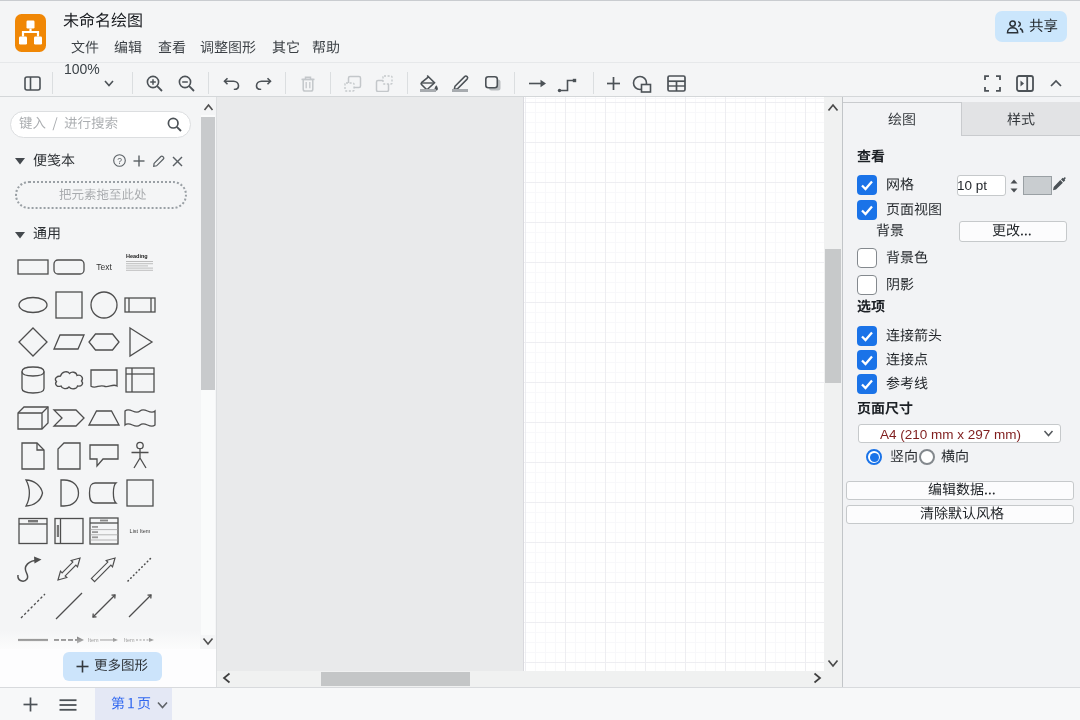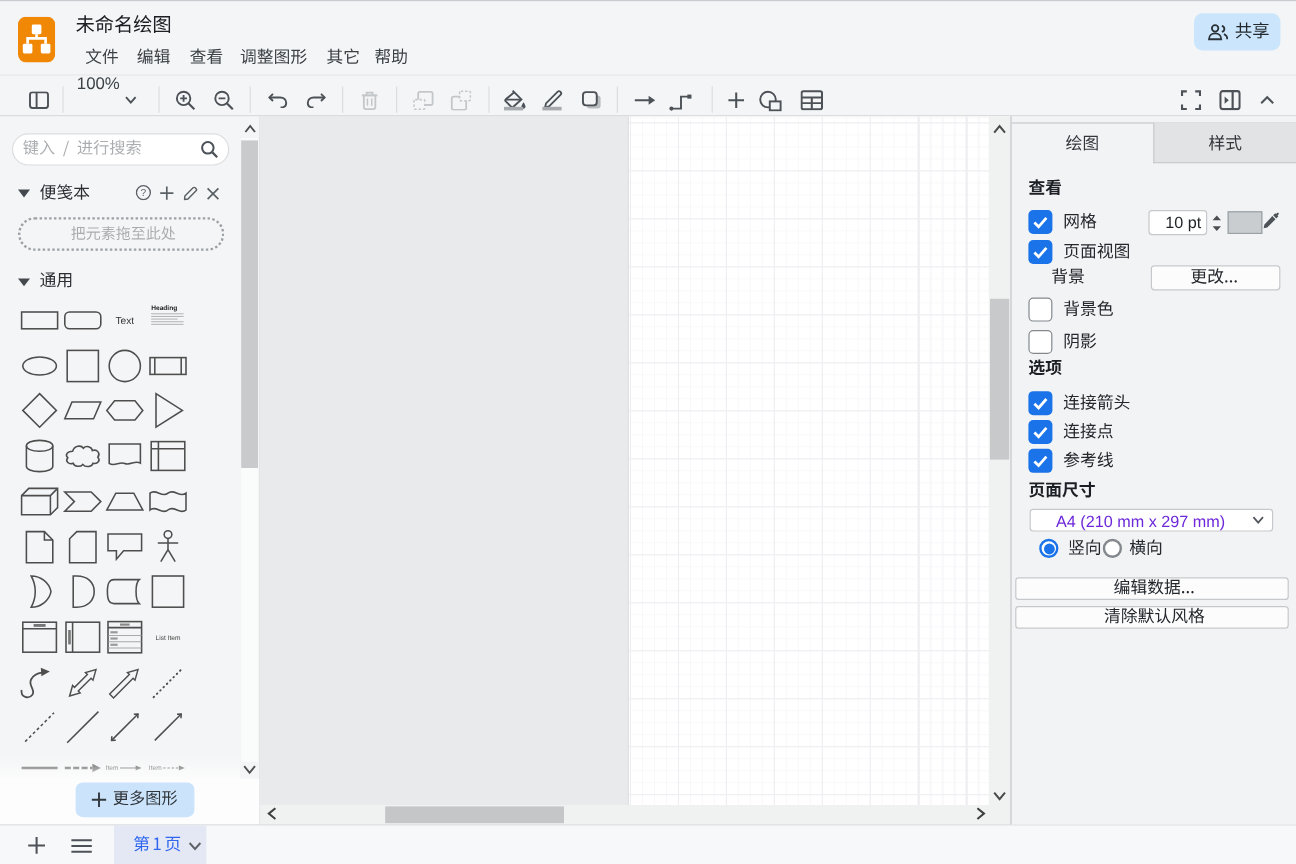--- a/index.html
+++ b/index.html
@@ -434,32 +434,32 @@
   </svg>
 <div style="position:absolute;left:857px;top:350px;width:20px;height:20px;background:#1a73e8;border-radius:4px"></div>
 <svg style="position:absolute;left:857px;top:350px" width="20" height="20">
     <path d="M5 10.5 L8.5 14 L15 6.5" fill="none" stroke="#fff" stroke-width="2.3"></path>
   </svg>
 <div style="position:absolute;left:857px;top:374px;width:20px;height:20px;background:#1a73e8;border-radius:4px"></div>
 <svg style="position:absolute;left:857px;top:374px" width="20" height="20">
     <path d="M5 10.5 L8.5 14 L15 6.5" fill="none" stroke="#fff" stroke-width="2.3"></path>
   </svg>
 <div style="position:absolute;left:957px;top:175px;width:49px;height:21px;background:#fff;border:1px solid #c6c9cb;border-radius:3px"></div>
-<div style="position:absolute;left:957px;top:178px;width:44px;text-align:right;font:13.5px 'Liberation Sans';color:#1f2328">10 pt</div>
+<div style="position:absolute;left:957px;top:178px;width:44px;text-align:left;font:13.5px 'Liberation Sans';color:#1f2328">10 pt</div>
 <svg style="position:absolute;left:1009px;top:178px" width="10" height="16">
     <path d="M1.5 5.5 L5 1.5 L8.5 5.5 Z" fill="#4a4e52"></path>
     <path d="M1.5 10.5 L5 14.5 L8.5 10.5 Z" fill="#4a4e52"></path>
   </svg>
 <div style="position:absolute;left:1023px;top:176px;width:29px;height:19px;background:#c9cdd0;border:1px solid #9aa0a4"></div>
 <svg style="position:absolute;left:1051px;top:176px" width="16" height="18" viewBox="0 0 16 18">
     <path d="M13.2 1.6 C14.1 0.7 15.3 1.9 14.4 2.8 L13.6 3.6 L14.3 4.3 L12.6 6.0 L10.0 3.4 L11.7 1.7 L12.4 2.4 Z M9.3 4.1 L11.9 6.7 L5.0 13.6 L2.0 14.3 L2.7 11.0 Z" fill="#4c5257"></path>
   </svg>
 <div style="position:absolute;left:959px;top:221px;width:108px;height:21px;background:#fcfcfd;border:1px solid #c6c9cb;border-radius:3px"></div>
 <div style="position:absolute;left:858px;top:424px;width:203px;height:19px;background:#fff;border:1px solid #c6c9cb;border-radius:3px"></div>
-<div style="position:absolute;left:858px;top:427px;width:185px;text-align:center;font:13.5px 'Liberation Sans';color:#6d28d9">A4 (210 mm x 297 mm)</div>
+<div style="position:absolute;left:858px;top:427px;width:185px;text-align:center;font:13.5px 'Liberation Sans';color:#7f1d1d">A4 (210 mm x 297 mm)</div>
 <svg style="position:absolute;left:1043px;top:429px" width="11" height="9">
     <path d="M1.5 2 L5.5 6.5 L9.5 2" fill="none" stroke="#54585c" stroke-width="1.5"></path>
   </svg>
 <div style="position:absolute;left:866px;top:449px;width:16px;height:16px;border:2px solid #1a73e8;border-radius:50%;background:#fff"></div>
 <div style="position:absolute;left:869.5px;top:452.5px;width:9px;height:9px;background:#1a73e8;border-radius:50%"></div>
 <div style="position:absolute;left:919px;top:449px;width:16px;height:16px;border:2px solid #83888d;border-radius:50%;background:#fff"></div>
 <div style="position:absolute;left:846px;top:481px;width:228px;height:19px;background:#fcfcfd;border:1px solid #c6c9cb;border-radius:3px"></div>
 <div style="position:absolute;left:846px;top:505px;width:228px;height:19px;background:#fcfcfd;border:1px solid #c6c9cb;border-radius:3px"></div>
 <svg style="position:absolute;left:888px;top:111.6px;overflow:visible" width="30" height="20">
     <path transform="translate(0,12.3)" fill="#33373b" d="M0.5 -0.7 0.8 0.3C2.0 -0.2 3.5 -0.8 5.0 -1.4L4.8 -2.3C3.2 -1.7 1.6 -1.1 0.5 -0.7ZM6.7 -7.1V-6.1H11.5V-7.1ZM0.8 -5.9C1.0 -6.0 1.3 -6.1 2.8 -6.3C2.2 -5.4 1.8 -4.7 1.5 -4.5C1.1 -4.0 0.8 -3.6 0.5 -3.5C0.7 -3.3 0.8 -2.8 0.9 -2.5C1.2 -2.7 1.6 -2.9 4.8 -3.7C4.8 -3.9 4.8 -4.3 4.8 -4.6L2.4 -4.0C3.3 -5.3 4.3 -6.8 5.1 -8.3L4.1 -8.9C3.9 -8.3 3.6 -7.7 3.3 -7.2L1.8 -7.1C2.6 -8.3 3.3 -9.9 3.9 -11.4L2.9 -11.8C2.4 -10.1 1.5 -8.3 1.2 -7.8C0.9 -7.3 0.7 -7.0 0.4 -6.9C0.6 -6.6 0.7 -6.1 0.8 -5.9ZM5.5 0.8C5.9 0.6 6.4 0.6 11.6 0.0C11.8 0.4 12.0 0.8 12.2 1.1L13.1 0.7C12.7 -0.2 11.7 -1.7 10.9 -2.7L10.1 -2.3C10.4 -1.9 10.8 -1.3 11.1 -0.8L7.1 -0.4C7.7 -1.4 8.5 -2.8 9.0 -3.7H12.9V-4.7H5.5V-3.7H7.9C7.4 -2.8 6.3 -1.0 6.0 -0.6C5.7 -0.3 5.4 -0.3 5.1 -0.2C5.2 0.0 5.4 0.6 5.5 0.8ZM8.9 -11.8C8.1 -9.9 6.6 -8.2 4.9 -7.1C5.1 -6.9 5.4 -6.4 5.5 -6.1C6.9 -7.1 8.1 -8.5 9.1 -10.1C10.1 -8.7 11.6 -7.3 12.8 -6.3C12.9 -6.6 13.2 -7.1 13.4 -7.3C12.1 -8.1 10.5 -9.6 9.6 -10.9L9.9 -11.5Z M19.2 -3.9C20.4 -3.7 21.8 -3.2 22.6 -2.8L23.0 -3.5C22.2 -3.9 20.8 -4.3 19.7 -4.5ZM17.9 -2.1C19.8 -1.9 22.2 -1.3 23.5 -0.9L24.0 -1.6C22.7 -2.1 20.2 -2.6 18.3 -2.8ZM15.2 -11.1V1.1H16.2V0.5H25.8V1.1H26.8V-11.1ZM16.2 -0.4V-10.2H25.8V-0.4ZM19.8 -9.9C19.1 -8.8 17.9 -7.7 16.7 -7.0C16.9 -6.8 17.3 -6.5 17.4 -6.3C17.9 -6.6 18.3 -6.9 18.7 -7.3C19.1 -6.9 19.7 -6.5 20.2 -6.1C19.0 -5.5 17.7 -5.1 16.4 -4.8C16.6 -4.6 16.8 -4.2 16.9 -4.0C18.3 -4.3 19.8 -4.8 21.1 -5.5C22.3 -4.9 23.6 -4.4 24.9 -4.1C25.1 -4.4 25.3 -4.8 25.5 -4.9C24.3 -5.2 23.1 -5.5 22.0 -6.0C23.0 -6.7 23.9 -7.5 24.5 -8.5L23.9 -8.8L23.7 -8.8H20.1C20.3 -9.1 20.5 -9.3 20.7 -9.6ZM19.3 -7.9 19.4 -8.0H23.0C22.5 -7.4 21.8 -6.9 21.1 -6.5C20.4 -6.9 19.8 -7.4 19.3 -7.9Z"></path>

